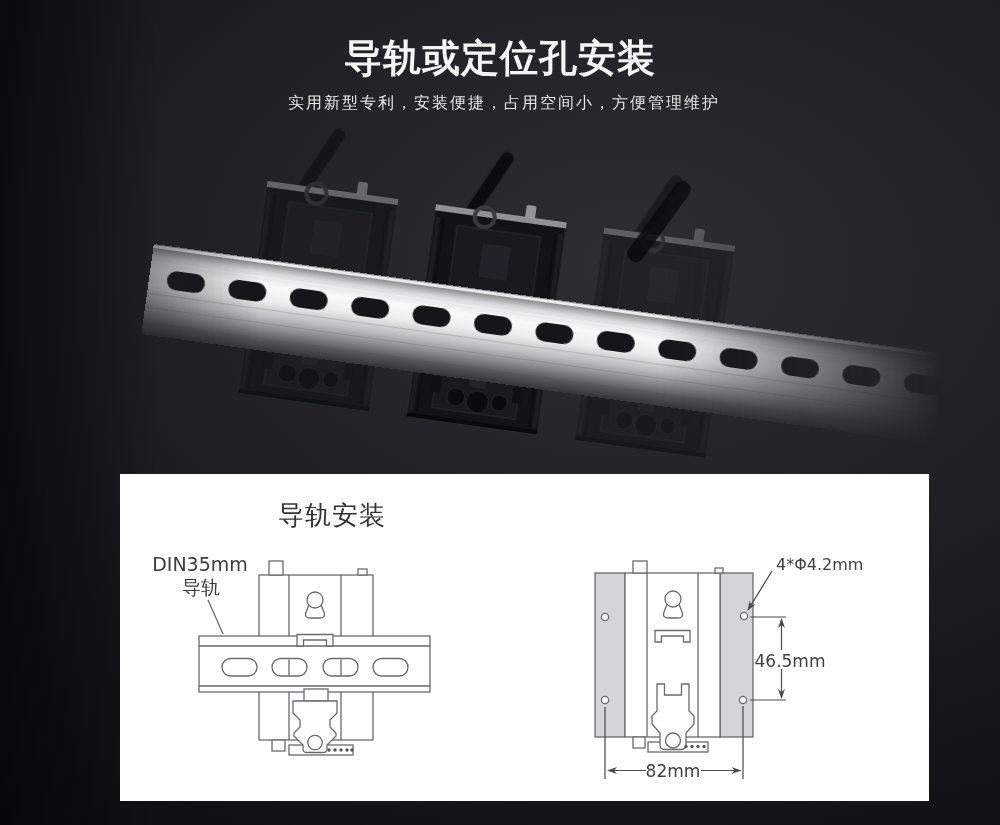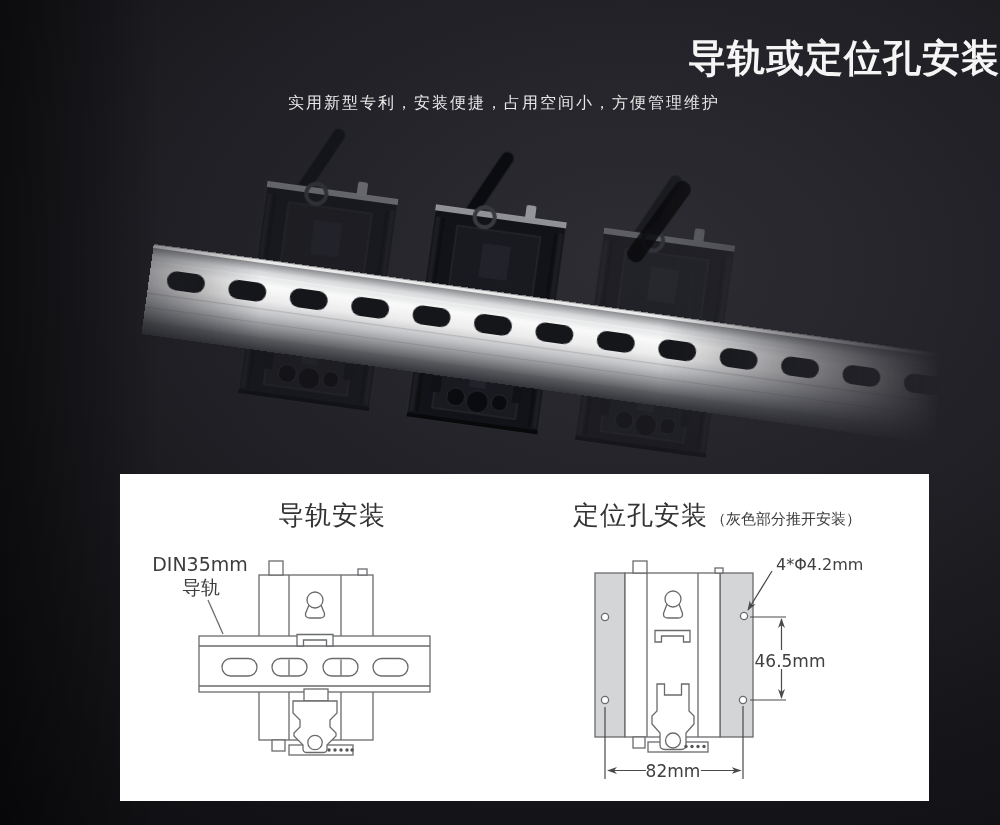--- a/index.html
+++ b/index.html
@@ -5,21 +5,21 @@
   html,body{margin:0;padding:0;background:#000;}
   .page{
     position:relative;width:1000px;height:825px;overflow:hidden;
     font-family:"DejaVu Sans","Liberation Sans",sans-serif;
     background:
       linear-gradient(90deg, rgba(0,0,0,.5) 0%, rgba(0,0,0,0) 16%),
       radial-gradient(115% 95% at 63% 32%, #2d2d33 0%, #232329 30%, #17171b 62%, #0b0b0e 100%);
   }
   .hero-title{
     position:absolute;top:33px;left:0;width:100%;margin:0;
-    text-align:right;font-size:38px;font-weight:700;color:#f5f5f5;letter-spacing:1px;
+    text-align:center;font-size:38px;font-weight:700;color:#f5f5f5;letter-spacing:1px;
   }
   .hero-subtitle{
     position:absolute;top:93px;left:4px;width:100%;margin:0;
     text-align:center;font-size:16px;font-weight:400;color:#e9e9e9;letter-spacing:2px;
   }
   .photo-svg{position:absolute;left:0;top:60px;width:1000px;height:410px;}
   .panel{position:absolute;top:474px;width:424px;height:327px;background:#ffffff;}
   .panel-left{left:120px;}
   .panel-right{left:505px;}
   .panel h2{
@@ -181,24 +181,20 @@
       </g>
       <g>
         <text class="t-label" x="200" y="571" text-anchor="middle">DIN35mm</text>
         <text class="t-label" x="201" y="594" text-anchor="middle">导轨</text>
         <path class="ln" d="M208,600 L223,634"></path>
       </g>
     </svg>
   </section>
 
   <section class="panel panel-right">
-    <h2>
-      <span>定位孔安装</span>
-      <span class="title-note">（灰色部分推开安装）</span>
-    </h2>
     <svg class="dia-svg" viewBox="505 474 362 327">
       <defs>
         <marker id="arr" markerWidth="11" markerHeight="9" refX="9" refY="4" orient="auto-start-reverse" markerUnits="userSpaceOnUse">
           <path d="M10,4 L0,0.5 L3,4 L0,7.5 Z" fill="#4a4a4a"></path>
         </marker>
       </defs>
       <g>
         <rect class="gray" x="595" y="573" width="30" height="164"></rect>
         <rect class="gray" x="720" y="573" width="33" height="164"></rect>
         <rect class="lnw" x="625" y="573" width="95" height="164"></rect>

